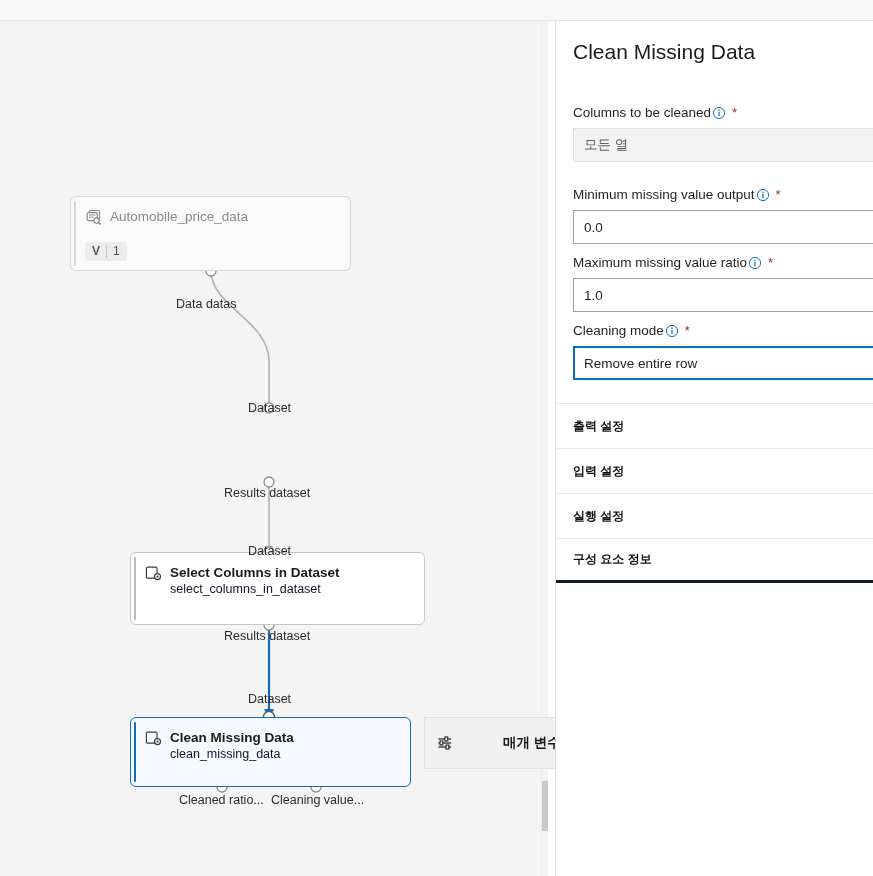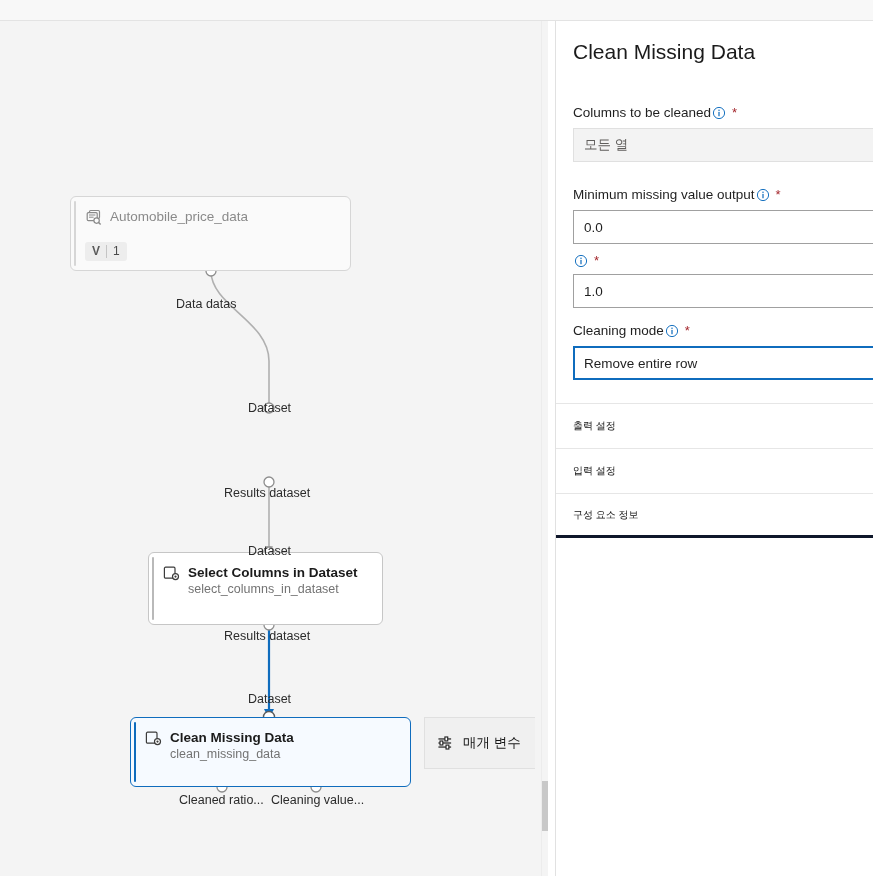--- a/index.html
+++ b/index.html
@@ -109,21 +109,21 @@
   .node-title {
     font-size: 13.5px;
     font-weight: bold;
     color: #1b1b1b;
     line-height: 17px;
     white-space: nowrap;
   }
   .node-title.faded { font-weight: normal; color: #8a8a8a; }
   .node-sub {
     font-size: 12.5px;
-    color: #737373;
+    color: #0f172a;
     line-height: 16px;
     white-space: nowrap;
   }
   .node-sub.faded { color: #8a8a8a; }
 
   .version-badge {
     position: absolute;
     left: 14px;
     bottom: 9px;
     display: inline-flex;
@@ -166,23 +166,24 @@
     border: 1px solid #e0e0e0;
     border-right: none;
     box-sizing: border-box;
     display: flex;
     align-items: center;
     padding: 0 14px 0 12px;
     gap: 9px;
   }
   .node-toolbar .tb-label {
     font-size: 13.5px;
-    font-weight: normal;
+    font-weight: bold;
     color: #161616;
     white-space: nowrap;
+    margin-left: 40px;
   }
 
   
   .panel {
     position: absolute;
     left: 555px;
     top: 21px;
     width: 318px;
     height: 855px;
     background: #ffffff;
@@ -243,22 +244,22 @@
   .acc-item {
     height: 45px;
     border-top: 1px solid #e6e6e6;
     box-sizing: border-box;
     display: flex;
     align-items: center;
     padding-left: 17px;
   }
   .acc-item:last-child { border-bottom: 3px solid #0f172a; }
   .acc-label {
-    font-size: 10px;
-    font-weight: normal;
+    font-size: 12px;
+    font-weight: bold;
     color: #111111;
     white-space: nowrap;
   }
 </style>
 </head>
 <body>
 
 <div id="app">
 
   <div class="topbar"></div>
@@ -307,21 +308,21 @@
         <span class="v">V</span>
         <span class="sep"></span>
         <span>1</span>
       </div>
     </div>
     <div class="port-label" style="left:176px; top:276px;">Data datas</div>
 
     <div class="port-label" style="left:248px; top:380px;">Dataset</div>
     <div class="port-label" style="left:224px; top:465px;">Results dataset</div>
 
-    <div class="node" style="left:148px; top:531px; width:235px; height:73px;">
+    <div class="node" style="left:130px; top:531px; width:295px; height:73px;">
       <div class="accent"></div>
       <div class="node-head">
         <span class="node-icon">
           <svg viewBox="0 0 17 17" width="17" height="17">
             <path d="M2.6 2.2 h8.2 a1.2 1.2 0 0 1 1.2 1.2 v8.6 a1.2 1.2 0 0 1 -1.2 1.2 h-8.2 a1.2 1.2 0 0 1 -1.2 -1.2 v-8.6 a1.2 1.2 0 0 1 1.2 -1.2 z" fill="none" stroke="#3b3b3b" stroke-width="1.2"></path>
             <circle cx="12.5" cy="11.6" r="3" fill="#ffffff" stroke="#3b3b3b" stroke-width="1.2"></circle>
             <circle cx="12.5" cy="11.6" r="1.1" fill="#3b3b3b"></circle>
           </svg>
         </span>
         <div class="node-texts">
@@ -405,20 +406,21 @@
         </span>
         <span class="req-star">*</span>
       </div>
       <div class="field-input">
         <span>0.0</span>
       </div>
     </div>
 
     <div class="field" style="top:233px;">
       <div class="field-label">
+        <span>Maximum missing value ratio</span>
         <span class="info-icon">
           <svg viewBox="0 0 16 16" width="14" height="14">
             <circle cx="8" cy="8" r="6.4" fill="none" stroke="#0f6cbd" stroke-width="1.1"></circle>
             <circle cx="8" cy="4.9" r="0.85" fill="#0f6cbd"></circle>
             <rect x="7.3" y="6.7" width="1.4" height="5" rx="0.6" fill="#0f6cbd"></rect>
           </svg>
         </span>
         <span class="req-star">*</span>
       </div>
       <div class="field-input">
@@ -444,18 +446,21 @@
     </div>
 
     <div class="accordion" style="top:382px;">
       <div class="acc-item">
         <span class="acc-label">출력 설정</span>
       </div>
       <div class="acc-item">
         <span class="acc-label">입력 설정</span>
       </div>
       <div class="acc-item">
+        <span class="acc-label">실행 설정</span>
+      </div>
+      <div class="acc-item">
         <span class="acc-label">구성 요소 정보</span>
       </div>
     </div>
 
   </div>
 </div>
 
 </body></html>

